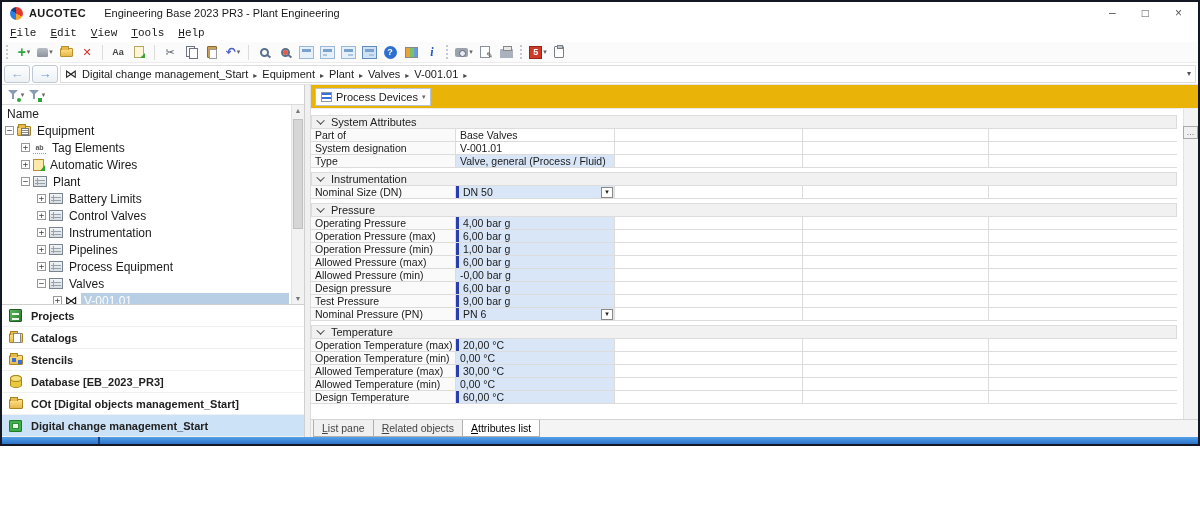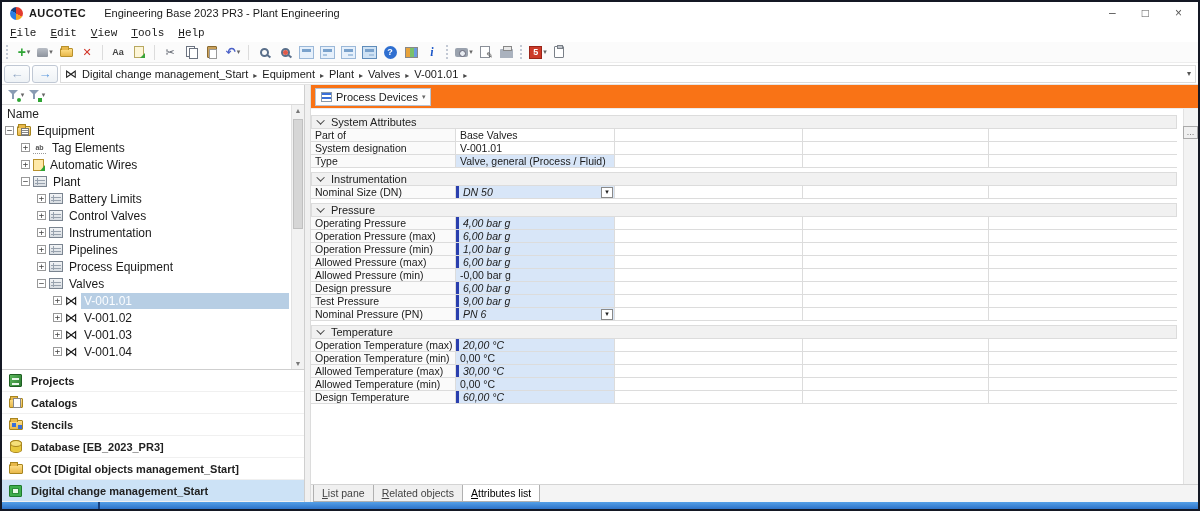--- a/index.html
+++ b/index.html
@@ -1,17 +1,17 @@
 <!DOCTYPE html>
 <html><head>
 <meta charset="utf-8">
 <style>
   * { margin:0; padding:0; box-sizing:border-box; }
   html,body { width:1200px; height:511px; font-family:"Liberation Sans","DejaVu Sans",sans-serif; font-size:11px; color:#1a1a1a; background:#fff; }
-  .window { width:1200px; height:511px; border:2px solid #141824; display:flex; flex-direction:column; background:#fff; overflow:hidden; }
+  .window { width:1200px; height:446px; border:2px solid #141824; display:flex; flex-direction:column; background:#fff; overflow:hidden; }
 
   
   .titlebar { height:22px; display:flex; align-items:center; padding-left:8px; background:#fff; flex:0 0 auto; }
   .logo { width:13px; height:13px; border-radius:50%; background:conic-gradient(from 40deg,#e23b2e 0 22%,#f5a623 22% 40%,#2a7de1 40% 72%,#173d7a 72% 88%,#e23b2e 88% 100%); margin-right:6px; }
   .appname { font-weight:bold; letter-spacing:.4px; margin-right:18px; }
   .wincontrols { margin-left:auto; display:flex; align-items:center; gap:26px; padding-right:16px; color:#555; font-size:12px; }
   .wincontrols span { cursor:default; line-height:12px; }
 
   
   .menubar { height:18px; display:flex; align-items:center; gap:14px; padding-left:8px; background:#fff; flex:0 0 auto;font-family:Liberation Mono, monospace; }
@@ -113,37 +113,37 @@
   .ic-stencils::after { content:""; position:absolute; left:2px; top:2px; width:4px; height:4px; background:#3a6fd8; box-shadow:6px 2px 0 #3a6fd8; }
   .ic-catalogs::after { content:""; position:absolute; right:1px; top:-1px; width:6px; height:8px; background:#fff; border:1px solid #888; }
   .ic-db { width:12px; height:13px; background:#e8c83c; border:1px solid #a8851f; border-radius:6px/3px; position:relative; }
   .ic-db::before { content:""; position:absolute; left:-1px; right:-1px; top:-1px; height:5px; background:#f6e07a; border:1px solid #a8851f; border-radius:50%; }
   .ic-dcm { width:13px; height:12px; background:#3fae4c; border:1px solid #1f7a2c; border-radius:1px; position:relative; }
   .ic-dcm::after { content:""; position:absolute; left:2px; top:2px; right:2px; bottom:2px; background:#eafbea; border:1px solid #2e8e3a; }
 
   .splitter { width:6px; flex:0 0 auto; background:#f0f0f0; border-right:1px solid #dcdcdc; }
 
   
-  .main { flex:1; display:flex; flex-direction:column; background:#f97316; min-width:0; }
+  .main { flex:1; display:flex; flex-direction:column; background:#eab308; min-width:0; }
   .group-bar { height:24px; display:flex; align-items:center; padding-left:4px; border-bottom:1px solid #ececec; flex:0 0 auto; }
   .group-btn { height:18px; display:flex; align-items:center; gap:4px; border:1px solid #b8c4d4; background:#fdfdfd; padding:0 5px; }
   .list-ic { width:11px; height:10px; background:repeating-linear-gradient(#3a6fd8 0 2px,#fff 2px 4px); border:1px solid #8899aa; }
   .attr-area { flex:1; position:relative; padding:2px 16px 0 0; overflow:hidden; background:#fff; }
   .gutter { position:absolute; right:0; top:0; bottom:0; width:15px; background:#f3f3f3; border-left:1px solid #e2e2e2; }
   .ellipsis-btn { position:absolute; right:0; top:17px; width:15px; height:13px; background:#f0f0f0; border:1px solid #aaa; font-size:8px; line-height:10px; text-align:center; color:#333; z-index:3; }
   .sec-h { height:14px; background:#f1f1f1; border:1px solid #dcdcdc; display:flex; align-items:center; gap:6px; padding-left:7px; margin-top:4px; width:866px; color:#222; }
   .sec-h:first-child { margin-top:0; }
   .chev { width:6px; height:6px; border-left:1px solid #444; border-bottom:1px solid #444; transform:rotate(-45deg) translateY(-2px); }
   .arow { display:flex; height:13px; width:866px; border-bottom:1px solid #dcdcdc;text-align:center; }
   .arow:first-of-type { border-top:1px solid #dcdcdc; }
   .c { border-right:1px solid #dcdcdc; height:100%; display:flex; align-items:center; overflow:hidden; white-space:nowrap; font-size:10.5px; }
   .c.lab { width:145px; background:#fafafa; padding-left:4px; color:#1a1a1a; }
   .c.val { width:159px; background:#fff; padding-left:4px; position:relative; }
   .c.val.filled { background:#d8e6f8; }
-  .c.val.accent { padding-left:7px;font-style:italic; }
+  .c.val.accent { padding-left:7px; }
   .c.val.accent::before { content:""; position:absolute; left:0; top:0; bottom:0; width:3px; background:#2a3fae; }
   .c.c3 { width:188px; } .c.c4 { width:186px; } .c.c5 { width:188px; border-right:none; }
   .combo { margin-left:auto; margin-right:1px; width:12px; height:11px; background:#fff; border:1px solid #8a8a8a; font-size:7px; display:flex; align-items:center; justify-content:center; color:#222; }
   .tab-bar { height:18px; background:#f4f4f4; border-top:1px solid #d4d4d4; display:flex; align-items:flex-start; padding-left:2px; flex:0 0 auto; }
   .tab { height:17px; padding:2px 8px 0 8px; border:1px solid #b0b0b0; border-top:none; background:#f0f0f0; color:#444; margin-right:-1px; font-size:10.5px; }
   .tab.active { background:#fff; color:#000; position:relative; z-index:2; }
 
   
   .statusbar { height:7px; background:linear-gradient(#54a0e8,#2d72c8); position:relative; flex:0 0 auto; }
   .status-div { position:absolute; left:96px; top:0; bottom:0; width:2px; background:#16407e; }

